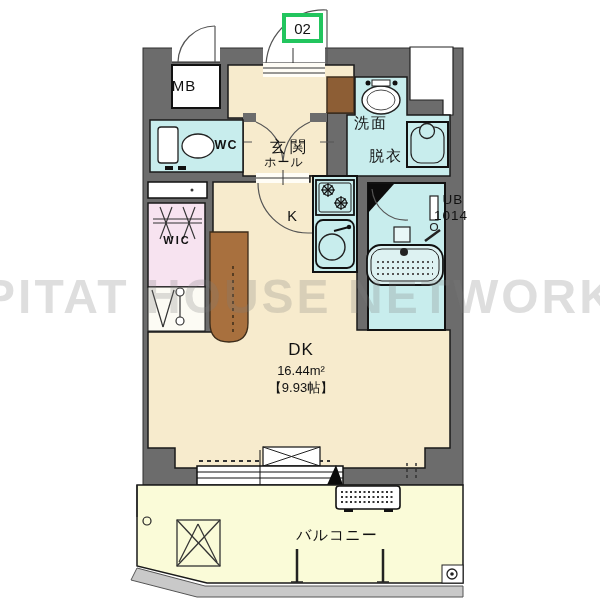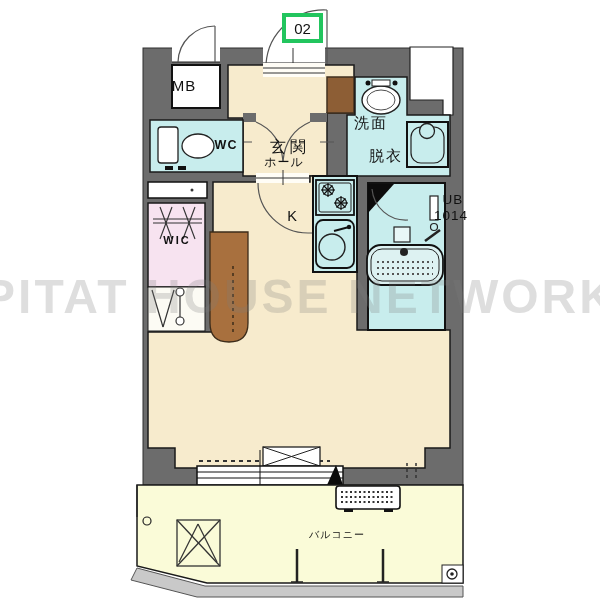--- a/index.html
+++ b/index.html
@@ -9,21 +9,21 @@
   .lbl{position:absolute;transform:translate(-50%,-50%);white-space:nowrap;
        color:#111;text-align:center;line-height:1.15;}
   .lbl-mb{font-size:15px;letter-spacing:1px;}
   .lbl-genkan{font-size:16px;letter-spacing:4px;}
   .lbl-hall{font-size:12px;letter-spacing:1px;}
   .lbl-wc{font-size:12.5px;font-weight:bold;letter-spacing:1px;}
   .lbl-senmen{font-size:15px;letter-spacing:2px;}
   .lbl-ub{font-size:13.5px;letter-spacing:1px;}
   .lbl-k{font-size:14.5px;}
   .lbl-wic{font-size:11px;font-weight:bold;letter-spacing:2px;}
-  .lbl-balcony{font-size:10px;letter-spacing:1px;}
+  .lbl-balcony{font-size:15px;letter-spacing:1px;}
   .dk-block{position:absolute;left:301px;top:368px;transform:translate(-50%,-50%);
             text-align:center;line-height:1.35;}
   .dk-name{font-size:17px;letter-spacing:1px;}
   .dk-area{font-size:13px;}
   .dk-tatami{font-size:13px;}
   .unit-badge{position:absolute;left:282px;top:13px;width:33px;height:22px;
               background:#fff;border:4px solid #22c55e;display:flex;align-items:center;
               justify-content:center;font-size:15px;}
   .watermark{position:absolute;left:300px;top:296px;transform:translate(-50%,-50%);
              font-size:48px;font-weight:600;letter-spacing:3px;
@@ -265,16 +265,21 @@
   <div class="lbl lbl-senmen" style="left:371px;top:123px;">洗面</div>
   <div class="lbl lbl-senmen" style="left:386px;top:156px;">脱衣</div>
 
   <div class="lbl lbl-ub" style="left:406px;top:200px;margin-left:47px;">UB</div>
   <div class="lbl lbl-ub" style="left:429px;top:216px;margin-left:22px;">1014</div>
 
   <div class="lbl lbl-k" style="left:292px;top:216px;">K</div>
 
   <div class="lbl lbl-wic" style="left:177px;top:240px;">WIC</div>
 
+  <div class="dk-block">
+    <div class="dk-name">DK</div>
+    <div class="dk-area">16.44m²</div>
+    <div class="dk-tatami">【9.93帖】</div>
+  </div>
 
   <div class="lbl lbl-balcony" style="left:337px;top:535px;">バルコニー</div>
 
 </div>
 
 </body></html>

